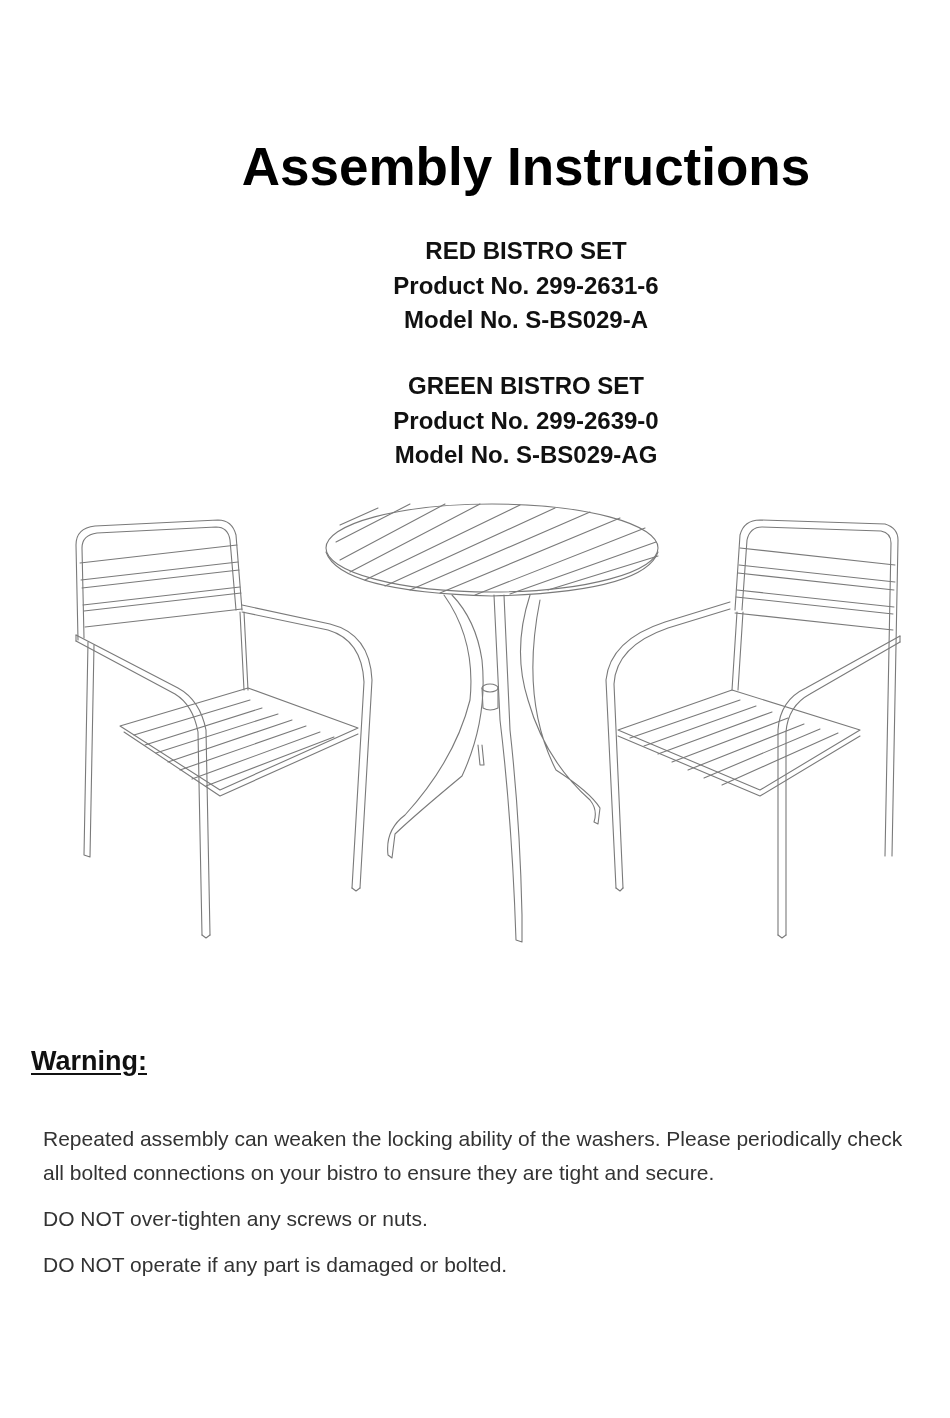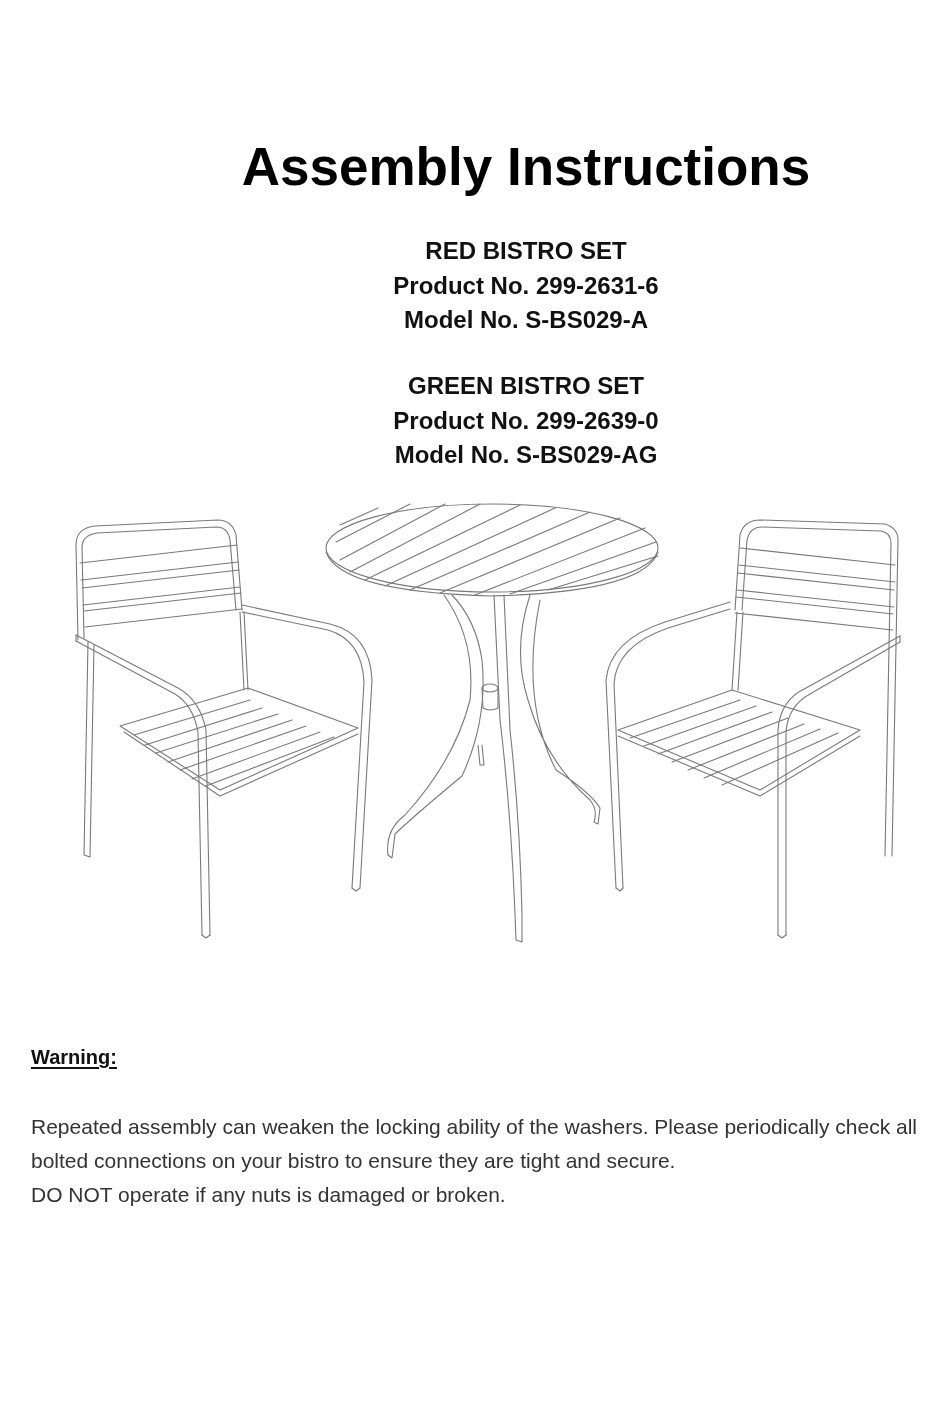--- a/index.html
+++ b/index.html
@@ -4,23 +4,23 @@
 <style>
   html, body { margin: 0; padding: 0; background: #ffffff; }
   body { width: 950px; height: 1418px; position: relative; overflow: hidden; font-family: "Liberation Sans", sans-serif; color: #000; }
   .title { position: absolute; top: 136px; left: 0; width: 1052px; text-align: center; font-size: 53px; font-weight: bold; letter-spacing: 0px; margin: 0; }
   .product-block { position: absolute; left: 0; width: 1052px; text-align: center; font-weight: bold; font-size: 24px; line-height: 34.5px; color: #111; }
   .product-block div { white-space: nowrap; }
   .block-red { top: 234px; }
   .block-green { top: 369px; }
   .illustration { position: absolute; left: 60px; top: 495px; width: 860px; height: 460px; }
   .illustration svg { width: 100%; height: 100%; }
-  .warning-heading { position: absolute; left: 31px; top: 1046px; font-size: 20px; font-weight: bold; text-decoration: underline; text-underline-offset: 3px; margin: 0; color: #111; }
+  .warning-heading { position: absolute; left: 31px; top: 1046px; font-size: 27px; font-weight: bold; text-decoration: underline; text-underline-offset: 3px; margin: 0; color: #111; }
   .warning-body { position: absolute; left: 31px; top: 1110px; width: 900px; font-size: 21px; line-height: 34px; color: #333; }
-  .warning-body p { margin: 0; }
+  .warning-body p { margin: 12px; }
 </style>
 </head>
 <body>
 
 <h1 class="title">Assembly Instructions</h1>
 
 <div class="product-block block-red">
   <div>RED BISTRO SET</div>
   <div>Product No. 299-2631-6</div>
   <div>Model No. S-BS029-A</div>
@@ -128,14 +128,15 @@
       <path d="M737 612 L732 690"></path>
         <path d="M743 612 L738 690"></path>
     </g>
   </svg>
 </div>
 
 <h2 class="warning-heading">Warning:</h2>
 
 <div class="warning-body">
   <p>Repeated assembly can weaken the locking ability of the washers. Please periodically check all bolted connections on your bistro to ensure they are tight and secure.</p>
-  <p>DO NOT operate if any nuts is damaged or broken.</p>
+  <p>DO NOT over-tighten any screws or nuts.</p>
+  <p>DO NOT operate if any part is damaged or bolted.</p>
 </div>
 
 </body></html>

